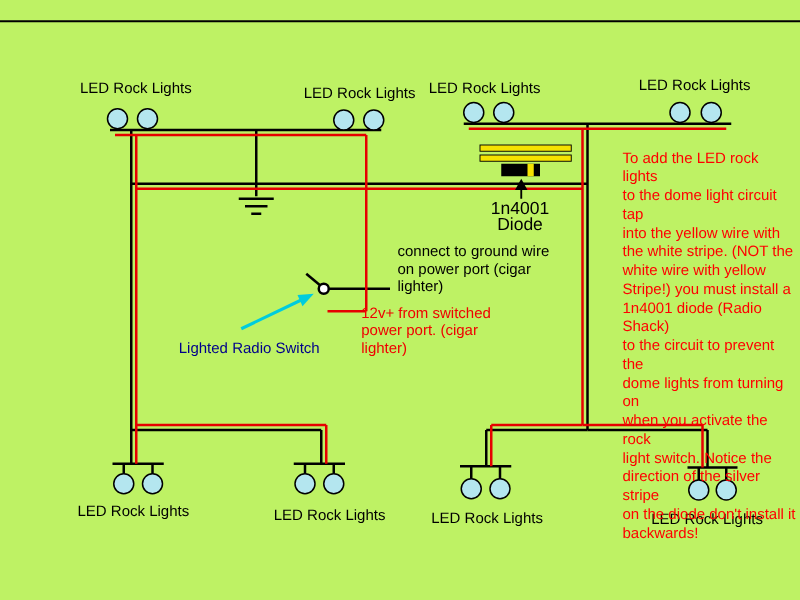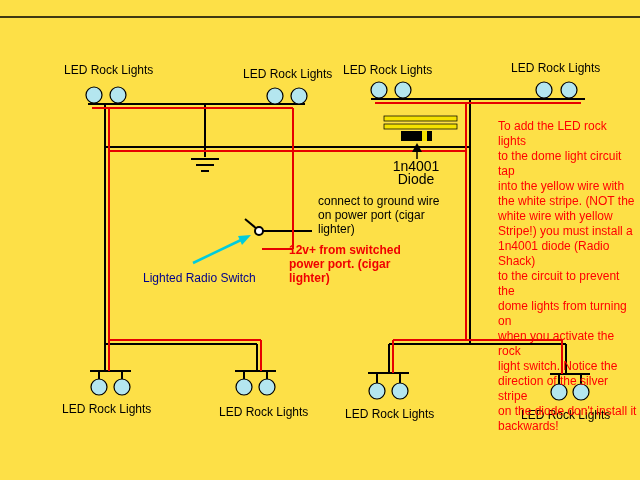--- a/index.html
+++ b/index.html
@@ -1,22 +1,22 @@
 <!DOCTYPE html>
 <html><head>
 <meta charset="utf-8">
 <style>
   html,body{margin:0;padding:0;background:#fff;}
-  #canvas{position:relative;width:640px;height:480px;background:#fde047;overflow:hidden;
+  #canvas{position:relative;width:640px;height:480px;background:#bef264;overflow:hidden;
           font-family:"Liberation Sans",sans-serif;}
   #wires{position:absolute;left:0;top:0;}
   .lbl{position:absolute;font-size:12px;color:#000;white-space:nowrap;}
   .note{position:absolute;font-size:12px;line-height:14px;white-space:pre-line;}
   .note-black{color:#000;}
-  .note-red{color:#f00000;font-weight:bold;}
+  .note-red{color:#f00000;}
   .side-note{position:absolute;left:498px;top:119px;width:140px;
              font-size:12px;line-height:15px;color:#ff0000;white-space:pre-line;}
   .switch-lbl{position:absolute;left:143px;top:271px;font-size:12px;color:#00008b;white-space:nowrap;}
   .diode-lbl{position:absolute;left:388px;top:160px;width:56px;text-align:center;
              font-size:14px;line-height:13px;color:#000;white-space:pre-line;}
 </style>
 </head>
 <body>
 
 <div id="canvas">

